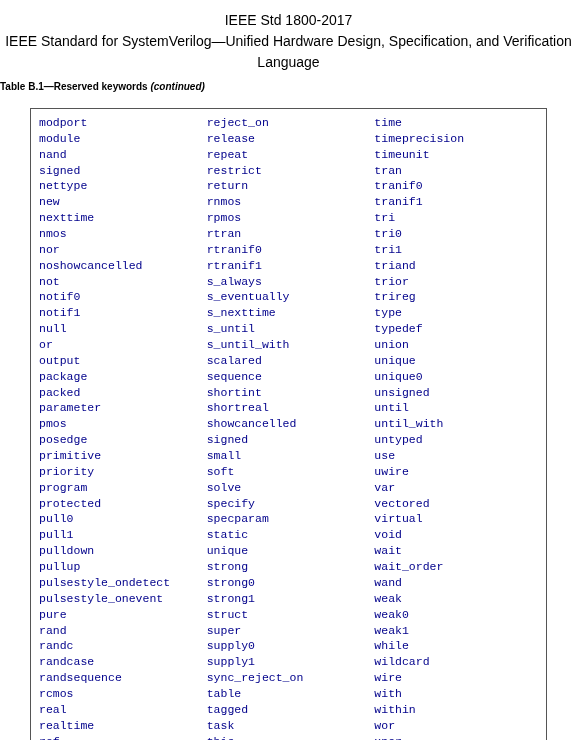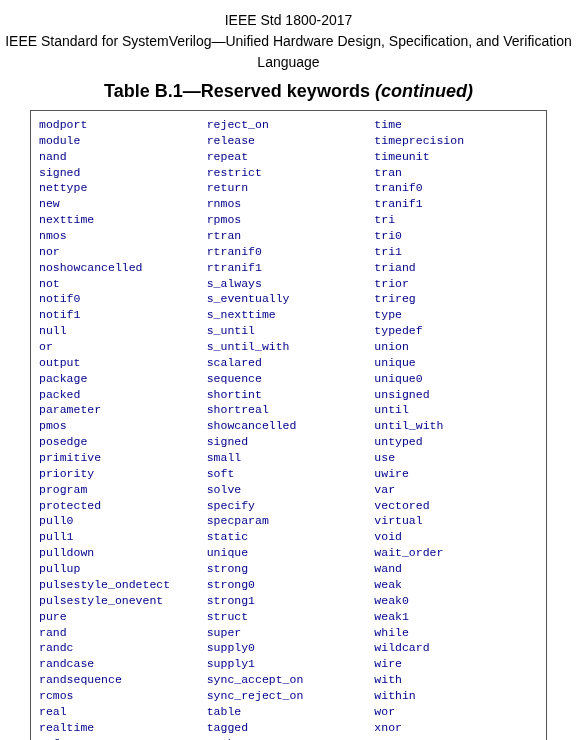--- a/index.html
+++ b/index.html
@@ -19,25 +19,25 @@
       position: relative;
     }
     .header {
       text-align: center;
       font-family: Arial, sans-serif;
       font-size: 14px;
       margin-bottom: 8px;
       line-height: 1.5;
     }
     .table-title {
-      text-align: center;
+      text-align: left;
       font-family: Arial, sans-serif;
-      font-size: 18px;
+      font-size: 10px;
       font-weight: bold;
-      margin-bottom: 8px;
+      margin-bottom: 16px;
     }
     .table-title em {
       font-style: italic;
     }
     .keyword-table {
       border: 1px solid #555;
       margin: 0 30px;
       padding: 6px 8px;
       display: flex;
       flex-direction: column;
@@ -151,21 +151,20 @@
           <span class="kw">specparam</span>
           <span class="kw">static</span>
           <span class="kw">unique</span>
           <span class="kw">strong</span>
           <span class="kw">strong0</span>
           <span class="kw">strong1</span>
           <span class="kw">struct</span>
           <span class="kw">super</span>
           <span class="kw">supply0</span>
           <span class="kw">supply1</span>
-          <span class="kw">sync_accept_on</span>
           <span class="kw">sync_reject_on</span>
           <span class="kw">table</span>
           <span class="kw">tagged</span>
           <span class="kw">task</span>
           <span class="kw">this</span>
           <span class="kw">throughout</span>
         </div>
       <div class="keyword-col" id="col2">
           <span class="kw">time</span>
           <span class="kw">timeprecision</span>
@@ -187,20 +186,21 @@
           <span class="kw">unsigned</span>
           <span class="kw">until</span>
           <span class="kw">until_with</span>
           <span class="kw">untyped</span>
           <span class="kw">use</span>
           <span class="kw">uwire</span>
           <span class="kw">var</span>
           <span class="kw">vectored</span>
           <span class="kw">virtual</span>
           <span class="kw">void</span>
+          <span class="kw">wait</span>
           <span class="kw">wait_order</span>
           <span class="kw">wand</span>
           <span class="kw">weak</span>
           <span class="kw">weak0</span>
           <span class="kw">weak1</span>
           <span class="kw">while</span>
           <span class="kw">wildcard</span>
           <span class="kw">wire</span>
           <span class="kw">with</span>
           <span class="kw">within</span>

